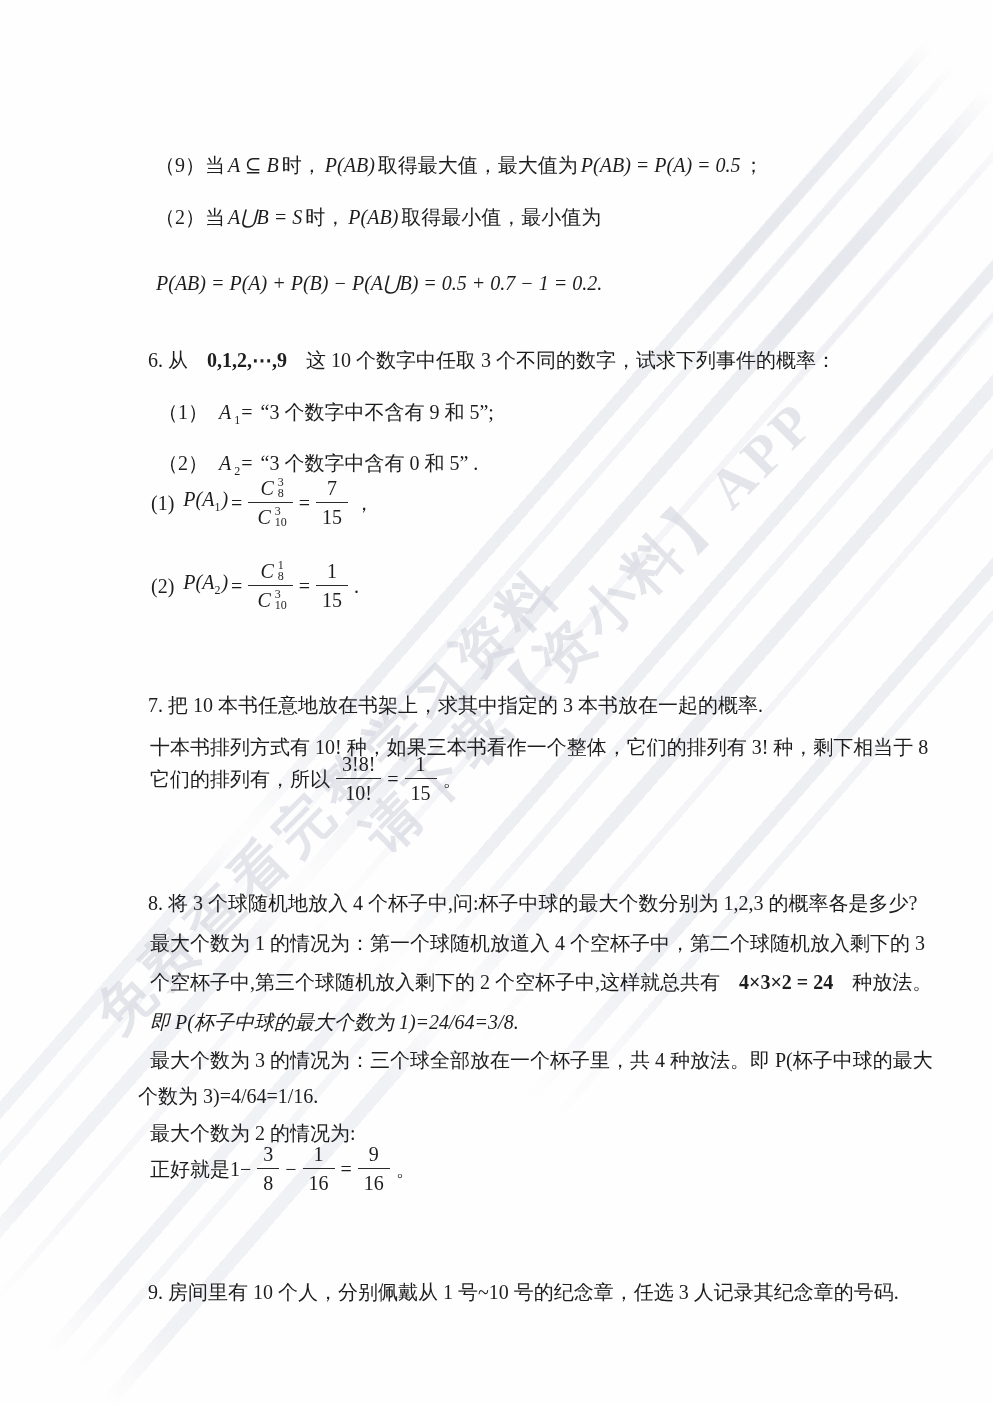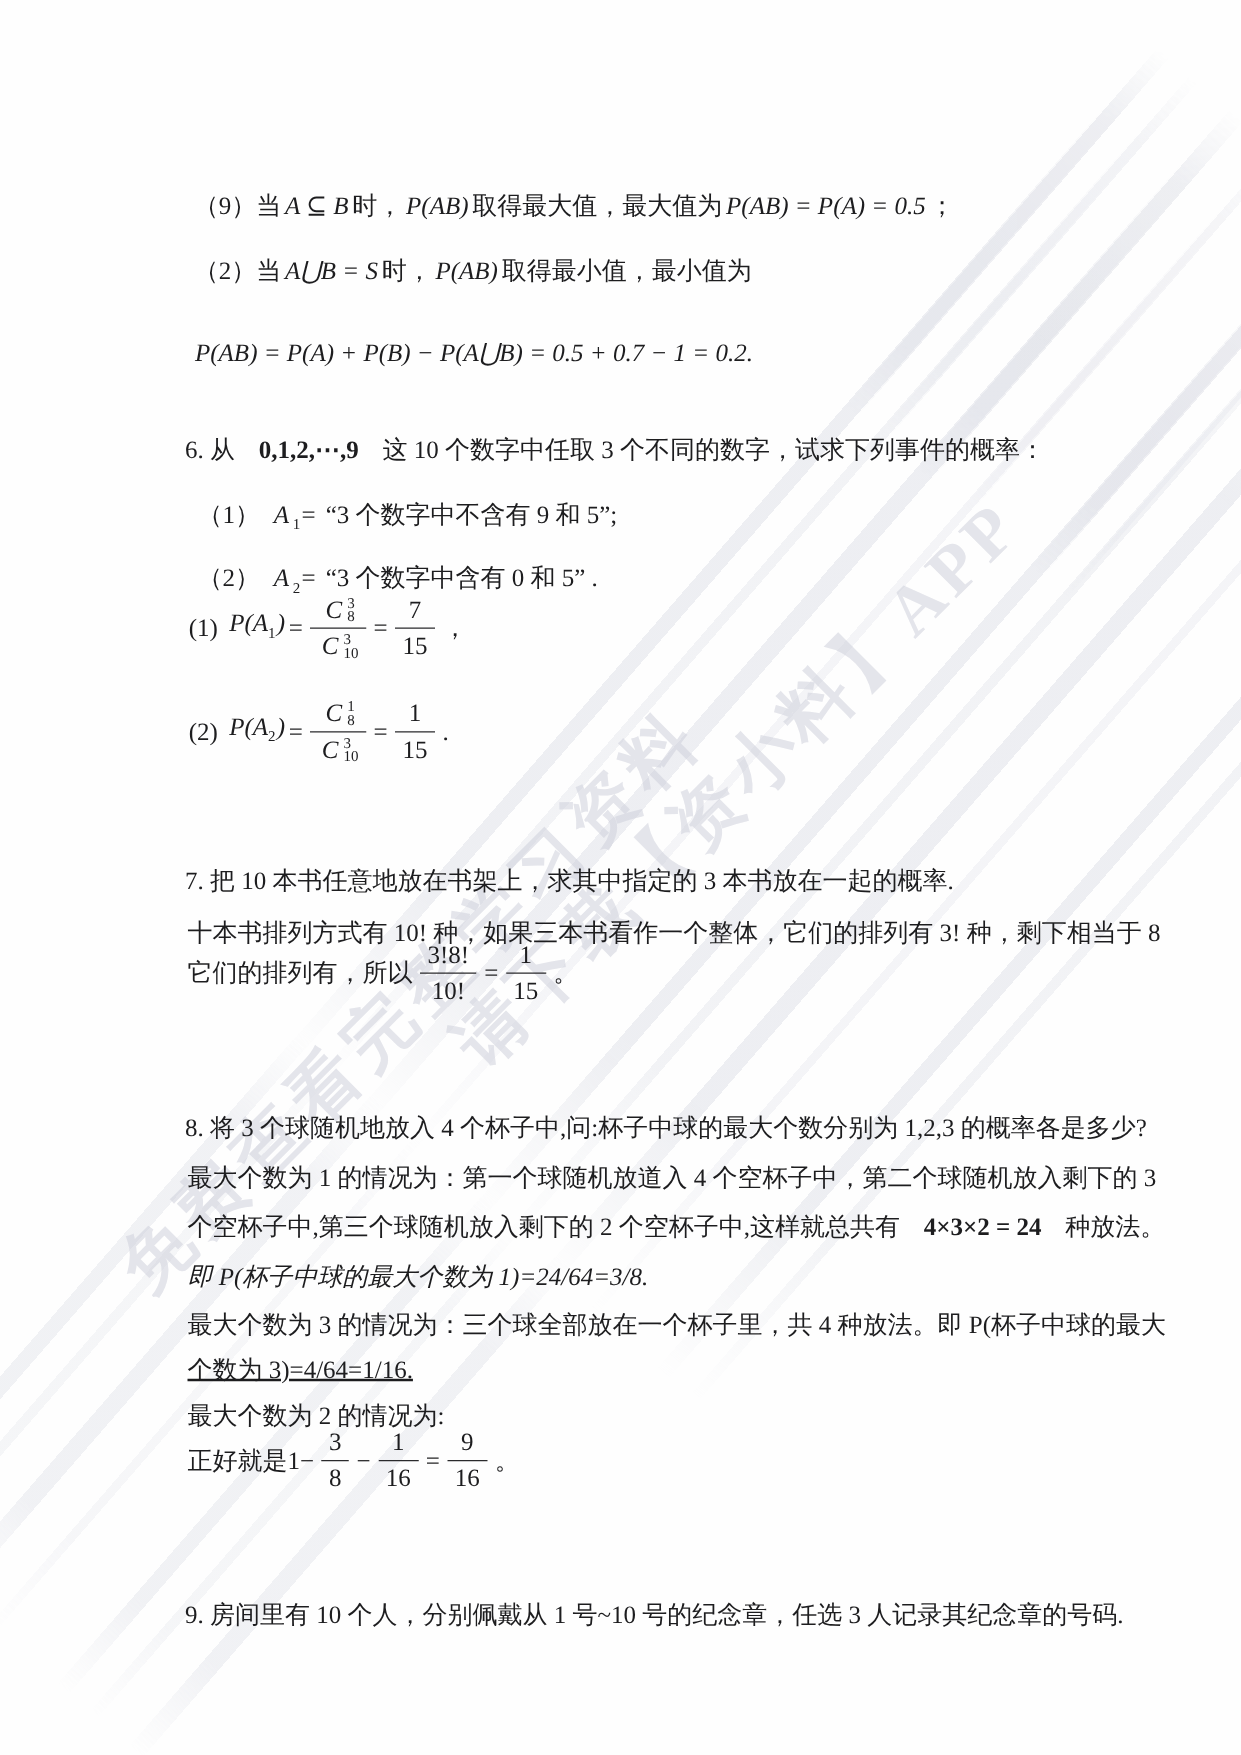--- a/index.html
+++ b/index.html
@@ -144,21 +144,21 @@
           <span class="den">15</span>
         </span>
       <span class="cn">。</span>
     </div>
 
     <p class="line" style="left:148px; top:869px;">8. 将 3 个球随机地放入 4 个杯子中,问:杯子中球的最大个数分别为 1,2,3 的概率各是多少?</p>
     <p class="line" style="left:150px; top:909px;">最大个数为 1 的情况为：第一个球随机放道入 4 个空杯子中，第二个球随机放入剩下的 3</p>
     <p class="line" style="left:150px; top:948px;"><span class="cn">个空杯子中,第三个球随机放入剩下的 2 个空杯子中,这样就总共有</span><span class="mb">4×3×2 = 24</span><span class="cn">种放法。</span></p>
     <p class="line" style="left:150px; top:988px;font-style:italic;">即 P(杯子中球的最大个数为 1)=24/64=3/8.</p>
     <p class="line" style="left:150px; top:1026px;">最大个数为 3 的情况为：三个球全部放在一个杯子里，共 4 种放法。即 P(杯子中球的最大</p>
-    <p class="line" style="left:150px; top:1062px;text-decoration:underline;">个数为 3)=4/64=1/16.</p>
+    <p class="line" style="left:138px; top:1062px;">个数为 3)=4/64=1/16.</p>
     <p class="line" style="left:150px; top:1099px;text-align:right;">最大个数为 2 的情况为:</p>
     <div class="line eq" style="left:150px; top:1142px;">
       <span class="cn">正好就是1−</span>
       <span class="frac">
           <span class="num">3</span>
           <span class="den">8</span>
         </span>
       <span class="cn">−</span>
       <span class="frac">
           <span class="num">1</span>

